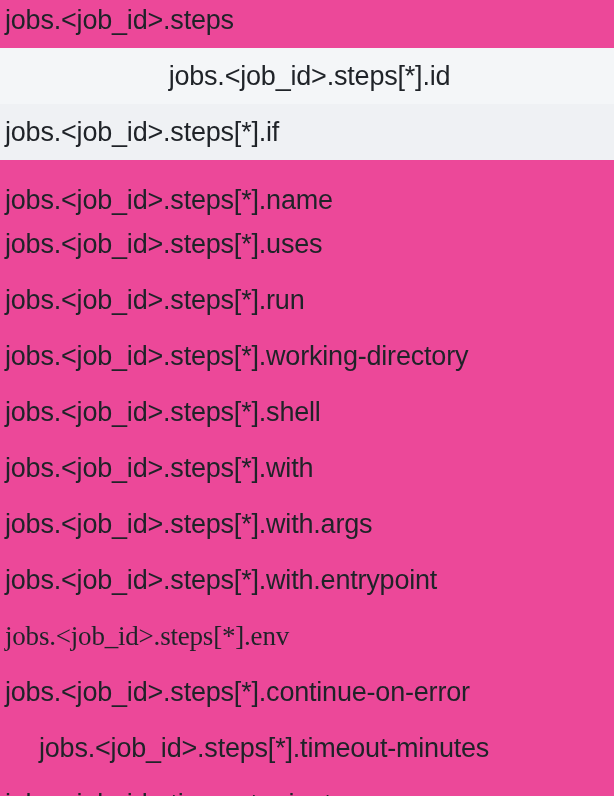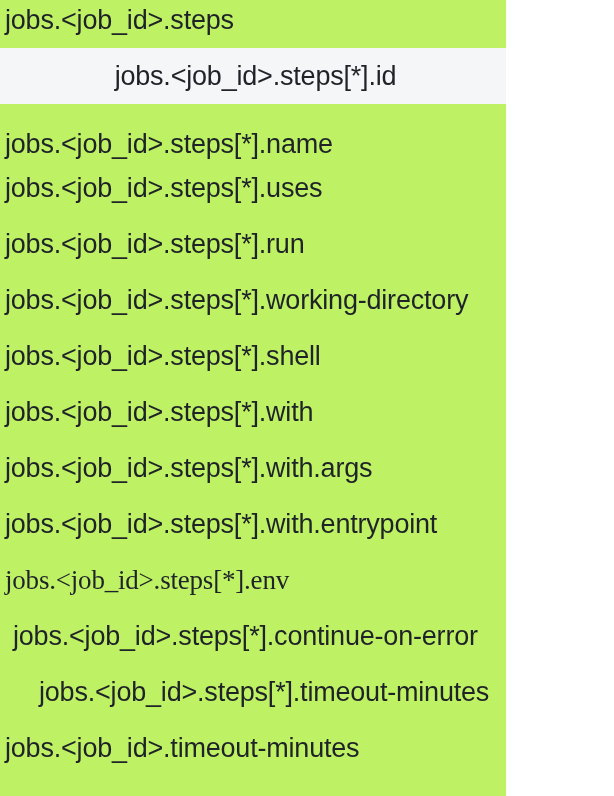--- a/index.html
+++ b/index.html
@@ -2,24 +2,24 @@
 <html><head>
 <meta charset="utf-8">
 <style>
   html, body {
     margin: 0;
     padding: 0;
     background: #ffffff;
   }
   .viewport {
     position: relative;
-    width: 506px;
+    width: 614px;
     height: 796px;
     overflow: hidden;
-    background: #bef264;
+    background: #ec4899;
     font-family: "Liberation Sans", "DejaVu Sans", sans-serif;
   }
   .toc-list {
     list-style: none;
     margin: -8px 0 0 0;
     padding: 0;
   }
   .toc-item {
     display: flex;
     align-items: center;
@@ -42,20 +42,23 @@
 <body>
 
 <div class="viewport">
   <ul class="toc-list" id="toc-list">
       <li class="toc-item">
     <span class="toc-item-label" style="color: rgb(31, 35, 40);">jobs.&lt;job_id&gt;.steps</span>
   </li>
       <li class="toc-item" style="background: rgb(244, 246, 248); justify-content: center;">
     <span class="toc-item-label" style="color: rgb(31, 35, 40);">jobs.&lt;job_id&gt;.steps[*].id</span>
   </li>
+      <li class="toc-item" style="background: rgb(239, 241, 244);">
+    <span class="toc-item-label" style="color: rgb(31, 35, 40);">jobs.&lt;job_id&gt;.steps[*].if</span>
+  </li>
       <li class="toc-item">
     <span class="toc-item-label" style="color: rgb(31, 35, 40); margin-top: 24px;">jobs.&lt;job_id&gt;.steps[*].name</span>
   </li>
       <li class="toc-item">
     <span class="toc-item-label" style="color: rgb(31, 35, 40);">jobs.&lt;job_id&gt;.steps[*].uses</span>
   </li>
       <li class="toc-item">
     <span class="toc-item-label" style="color: rgb(31, 35, 40); text-align: center;">jobs.&lt;job_id&gt;.steps[*].run</span>
   </li>
       <li class="toc-item">
@@ -70,21 +73,21 @@
       <li class="toc-item">
     <span class="toc-item-label" style="color: rgb(31, 35, 40);">jobs.&lt;job_id&gt;.steps[*].with.args</span>
   </li>
       <li class="toc-item">
     <span class="toc-item-label" style="color: rgb(31, 35, 40);">jobs.&lt;job_id&gt;.steps[*].with.entrypoint</span>
   </li>
       <li class="toc-item">
     <span class="toc-item-label" style="color: rgb(31, 35, 40); font-family: Liberation Serif, serif;">jobs.&lt;job_id&gt;.steps[*].env</span>
   </li>
       <li class="toc-item">
-    <span class="toc-item-label" style="color: rgb(31, 35, 40); margin-left: 8px;">jobs.&lt;job_id&gt;.steps[*].continue-on-error</span>
+    <span class="toc-item-label" style="color: rgb(31, 35, 40);">jobs.&lt;job_id&gt;.steps[*].continue-on-error</span>
   </li>
       <li class="toc-item">
     <span class="toc-item-label" style="color: rgb(31, 35, 40); margin-left: 34px;">jobs.&lt;job_id&gt;.steps[*].timeout-minutes</span>
   </li>
       <li class="toc-item">
     <span class="toc-item-label" style="color: rgb(31, 35, 40);">jobs.&lt;job_id&gt;.timeout-minutes</span>
   </li>
     </ul>
 </div>
 

